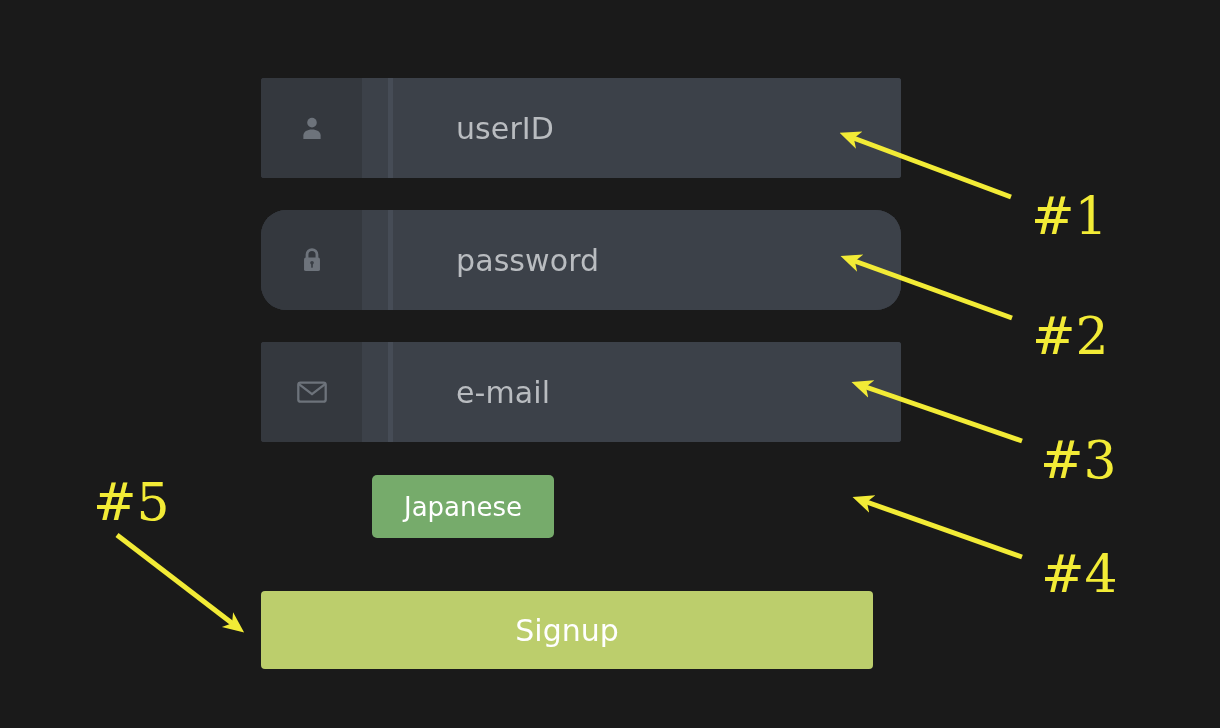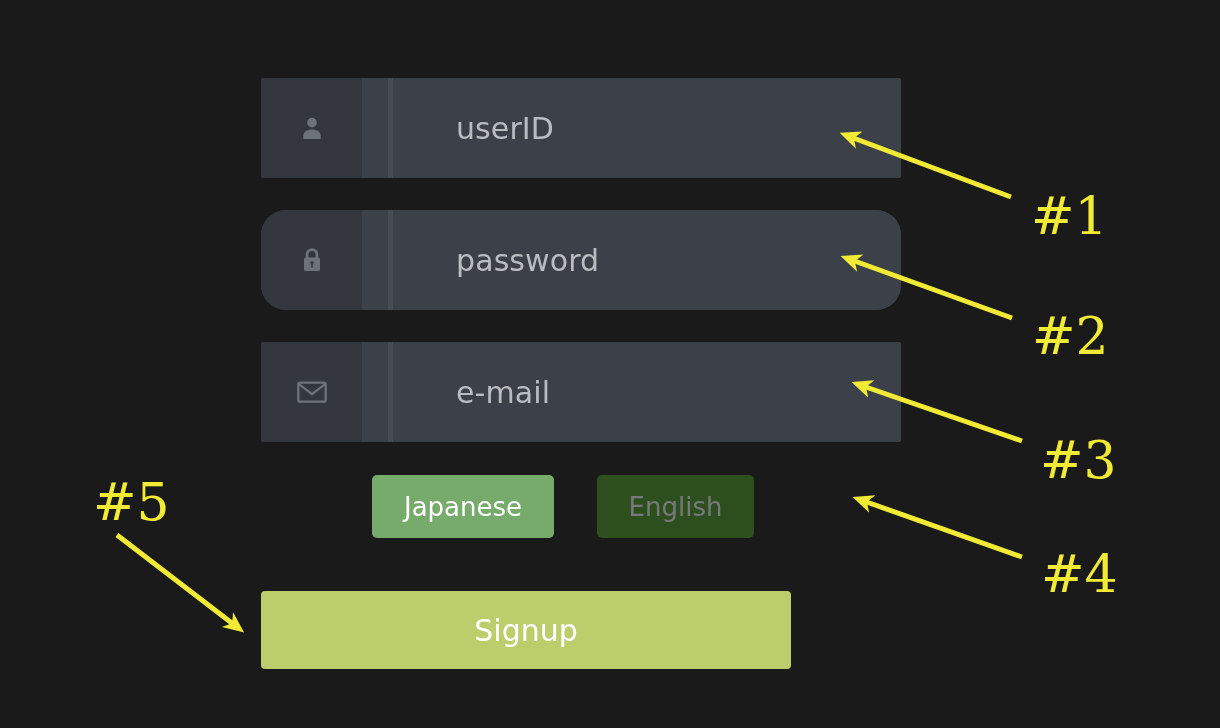--- a/index.html
+++ b/index.html
@@ -89,21 +89,21 @@
     width: 157px;
     background: #2d4f1e;
     color: #78797b;
   }
 
   
   #signup-button {
     position: absolute;
     left: 261px;
     top: 591px;
-    width: 530px;
+    width: 612px;
     height: 78px;
     background: #bcce6c;
     border: none;
     border-radius: 4px;
     color: #ffffff;
     font-family: "DejaVu Sans", sans-serif;
     font-size: 30px;
     cursor: pointer;
     display: flex;
     align-items: center;
@@ -177,23 +177,20 @@
     <div class="field-divider"></div>
     <div class="field-input">
       <span class="field-placeholder">e-mail</span>
     </div>
   </div>
 
   <button class="lang-btn" id="lang-japanese">
     <span>Japanese</span>
   </button>
 
-  <button class="lang-btn" id="lang-english">
-    <span>English</span>
-  </button>
 
   <button id="signup-button">
     <span>Signup</span>
   </button>
 
   <svg id="annot-arrows" viewBox="0 0 1220 728">
     <defs>
       <marker id="arrowhead" markerWidth="4.2" markerHeight="4.2" refX="2.4" refY="2.1" orient="auto" markerUnits="strokeWidth">
         <path d="M0,0.25 L4.2,2.1 L0,3.95 L1.15,2.1 Z" fill="#f2eb36"></path>
       </marker>

